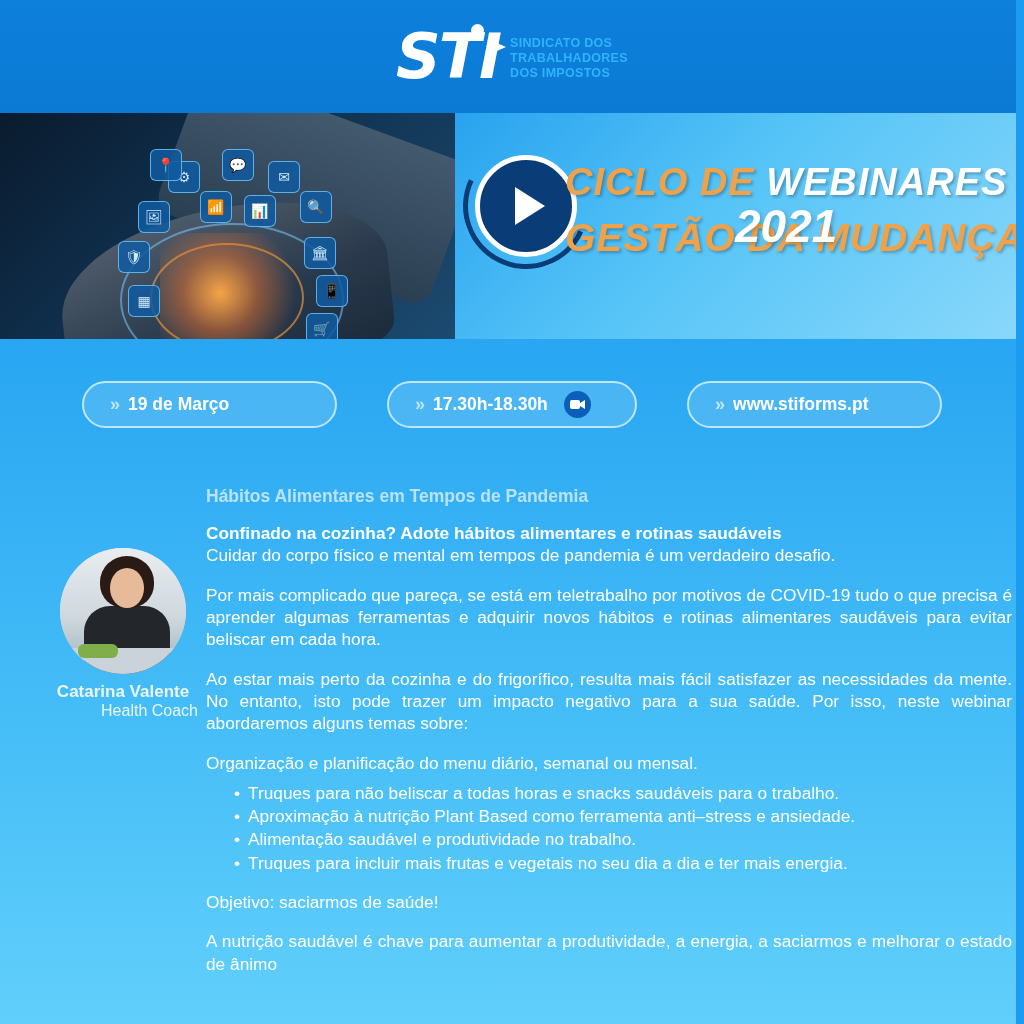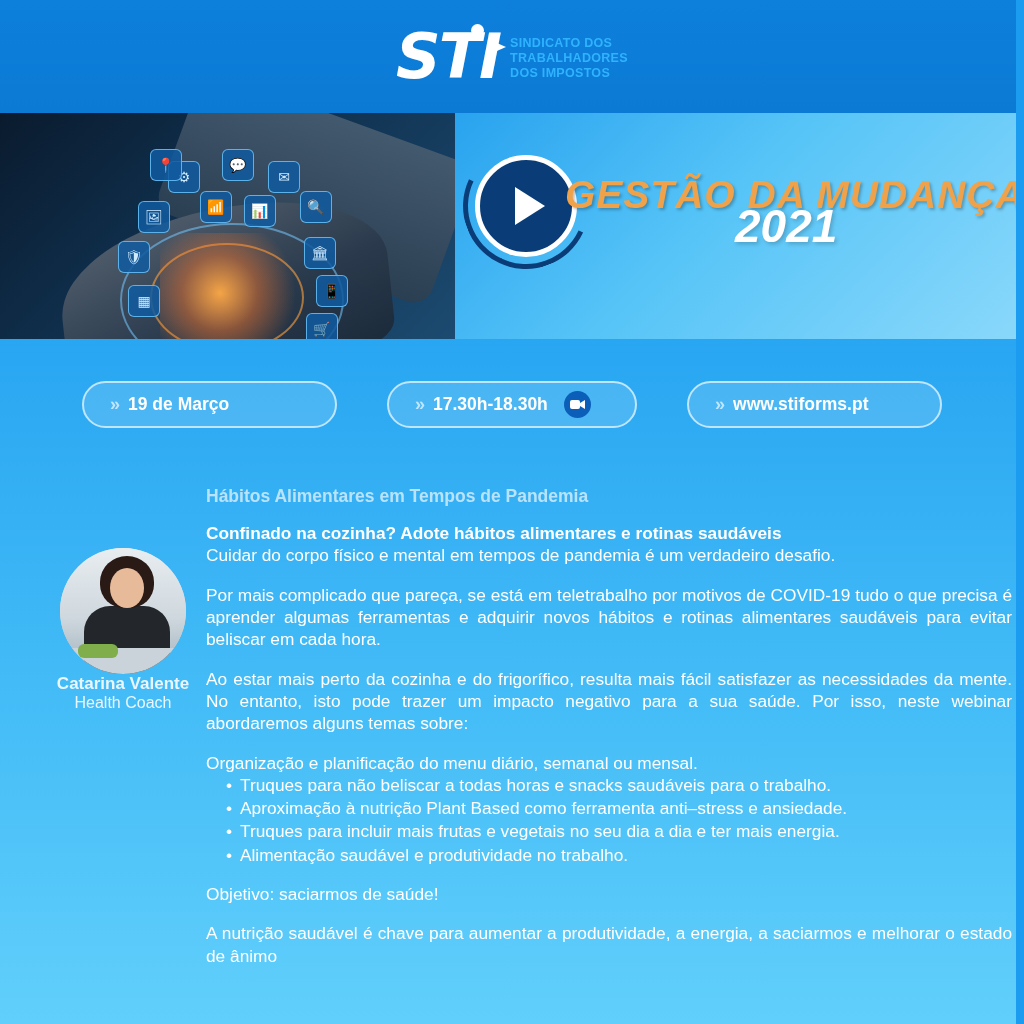--- a/index.html
+++ b/index.html
@@ -300,42 +300,44 @@
     background: #c9d3d9;
   }
   .av-green {
     position: absolute;
     left: 18px; bottom: 16px;
     width: 40px; height: 14px;
     background: #7fae4b;
     border-radius: 6px;
   }
   .sp-name {
+    margin-top: 8px;
     font-size: 17px;
     font-weight: bold;
     color: #eaf6ff;
   }
   .sp-role {
     font-size: 16px;
     color: #eaf6ff;
+    text-align: right;
   }
   .body-text {
     position: absolute;
     left: 206px; top: 52px;
     width: 806px;
     color: #ffffff;
     font-size: 17.3px;
     line-height: 1.29;
   }
   .body-text p { margin: 0 0 17px 0; }
   .body-text p.tight { margin-bottom: 0; }
   .body-text b { font-weight: bold; }
   .just { text-align: justify; }
   .bullets {
-    margin: 0;
+    margin: 8px;
     padding-left: 34px;
     list-style: none;
   }
   .bullets li {
     position: relative;
     margin-bottom: 1px;
   }
   .bullets li:before {
     content: "•";
     position: absolute;
@@ -383,20 +385,23 @@
       <div class="ico" style="left:128px; top:172px;">▦</div>
       <div class="ico" style="left:306px; top:200px;">🛒</div>
       <div class="ico" style="left:150px; top:36px;">📍</div>
     </div>
     <div class="banner-title">
       <div class="play-arc"></div>
       <div class="play-btn">
         <div class="play-tri"></div>
       </div>
       <div class="title-lines">
+        <div class="t-line1">
+          <span>CICLO DE </span><span class="wh">WEBINARES</span>
+        </div>
         <div class="t-year">2021</div>
         <div class="t-line2">GESTÃO DA MUDANÇA</div>
       </div>
     </div>
   </div>
 
   <div class="pills">
     <div class="pill p1">
       <span class="chev">»</span>
       <span>19 de Março</span>
@@ -437,21 +442,21 @@
       <p class="tight">
         <b>Confinado na cozinha? Adote hábitos alimentares e rotinas saudáveis</b>
       </p>
       <p>Cuidar do corpo físico e mental em tempos de pandemia é um verdadeiro desafio.</p>
       <p class="just">Por mais complicado que pareça, se está em teletrabalho por motivos de COVID-19 tudo o que precisa é aprender algumas ferramentas e adquirir novos hábitos e rotinas alimentares saudáveis para evitar beliscar em cada hora.</p>
       <p class="just">Ao estar mais perto da cozinha e do frigorífico, resulta mais fácil satisfazer as necessidades da mente. No entanto, isto pode trazer um impacto negativo para a sua saúde. Por isso, neste webinar abordaremos alguns temas sobre:</p>
       <p class="tight">Organização e planificação do menu diário, semanal ou mensal.</p>
       <ul class="bullets" style="margin-bottom:17px;">
         <li>Truques para não beliscar a todas horas e snacks saudáveis para o trabalho.</li>
         <li>Aproximação à nutrição Plant Based como ferramenta anti–stress e ansiedade.</li>
+        <li> Alimentação saudável e produtividade no trabalho.</li>
         <li>Truques para incluir mais frutas e vegetais no seu dia a dia e ter mais energia.</li>
-        <li> Alimentação saudável e produtividade no trabalho.</li>
       </ul>
       <p>Objetivo: saciarmos de saúde!</p>
       <p class="just">A nutrição saudável é chave para aumentar a produtividade, a energia, a saciarmos e melhorar o estado de ânimo</p>
     </div>
   </div>
 
 </div>
 
 </body></html>

